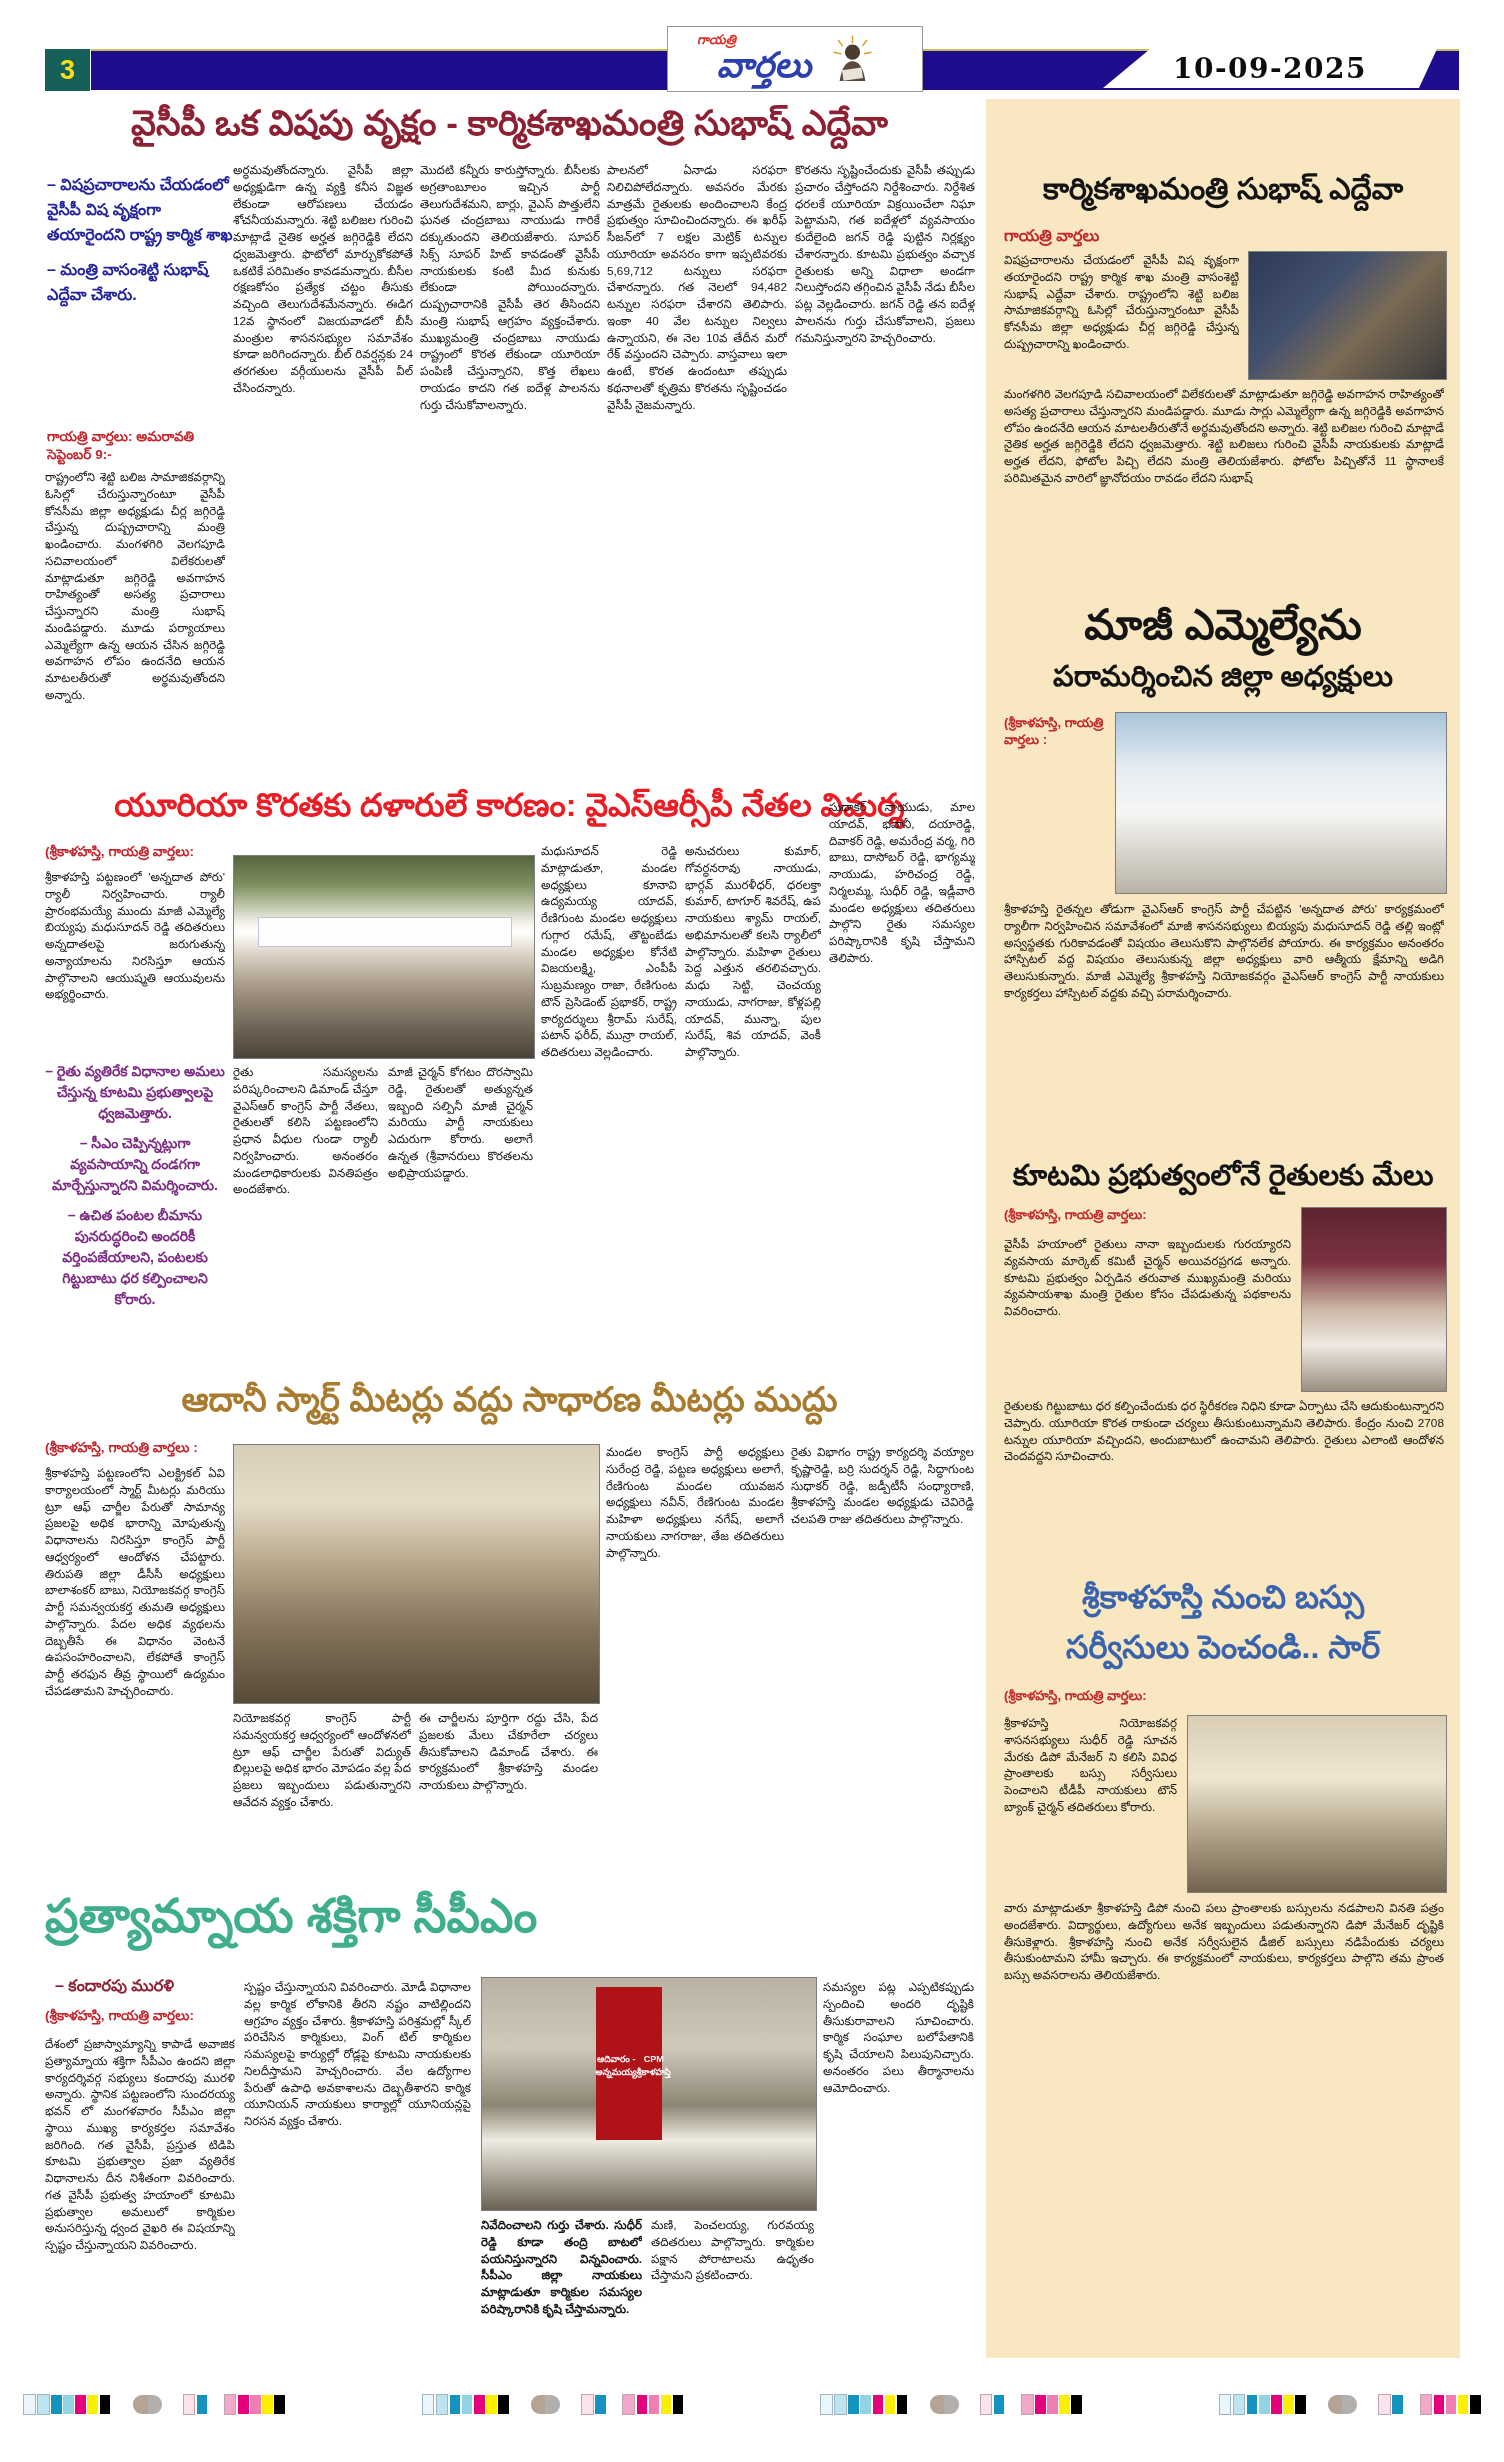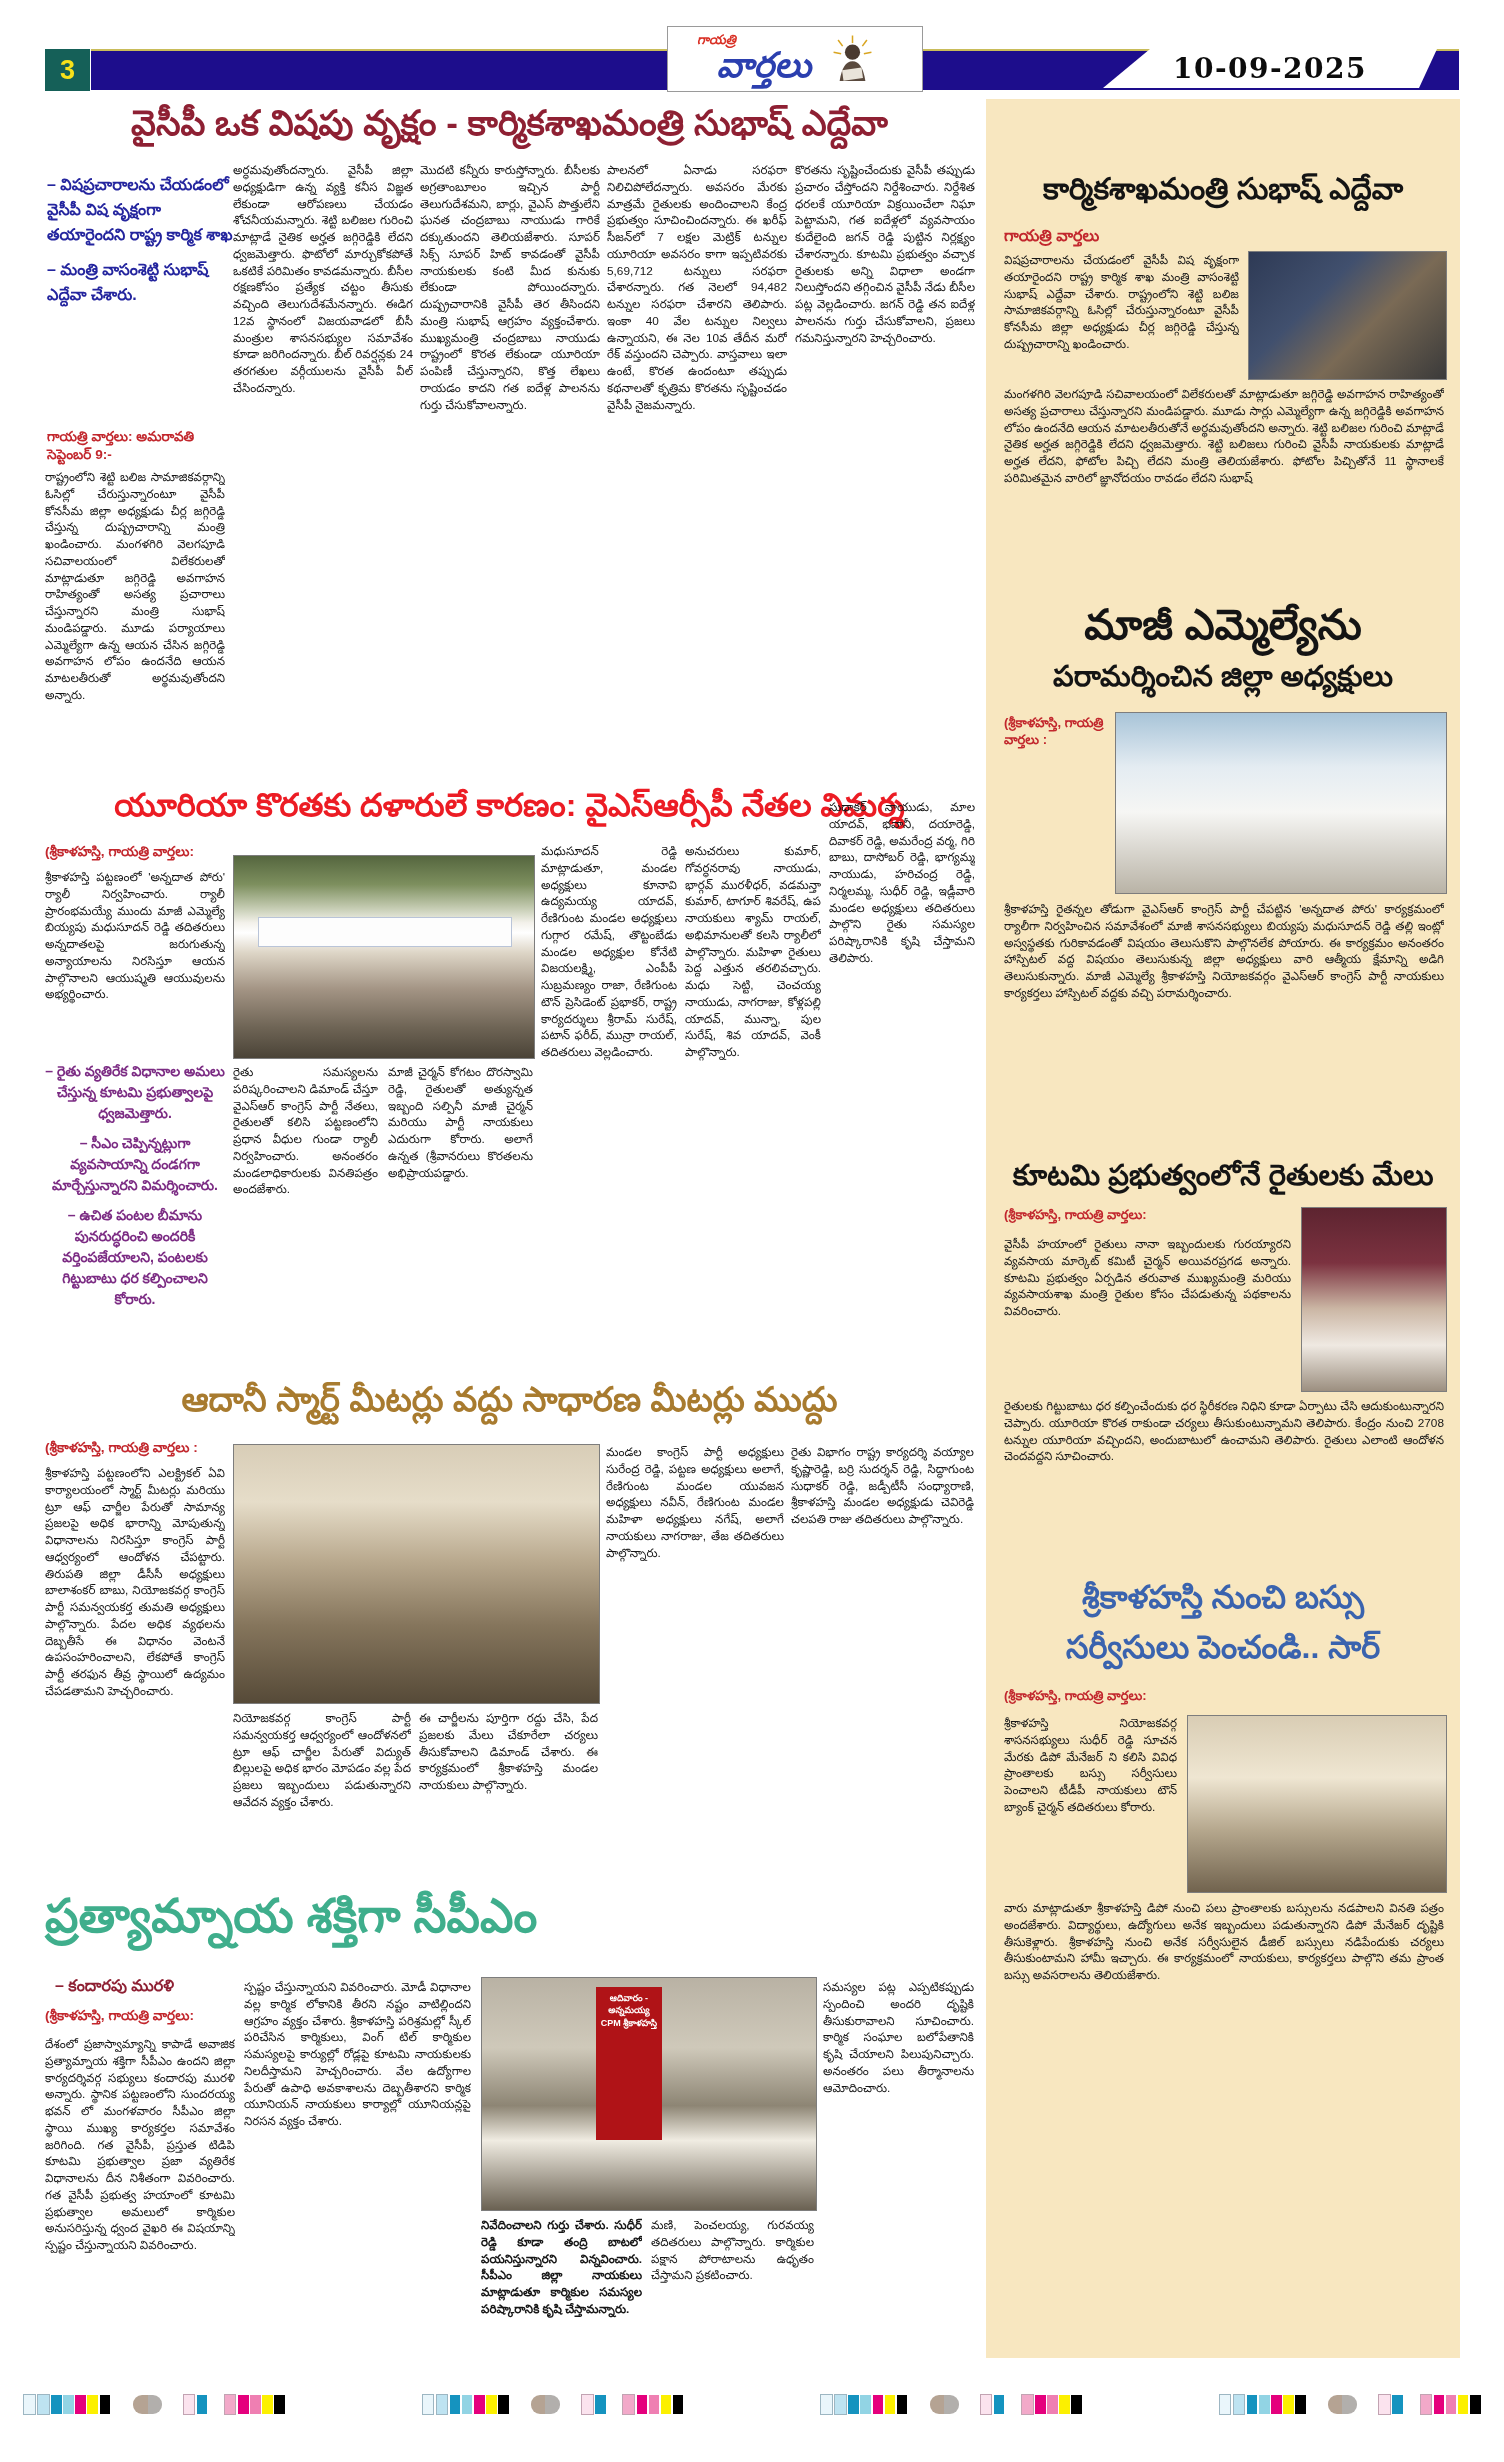--- a/index.html
+++ b/index.html
@@ -34,21 +34,21 @@
   .sidebar{left:986px;top:99px;width:474px;height:2259px;background:#F8E7C0;}
   .sb-h{position:absolute;left:7.6px;width:459px;text-align:center;font-weight:bold;color:#141414;line-height:1.15;}
   .sb-h-blue{color:#3A63AE;}
   
   .photo{position:absolute;border:0.8px solid #7d7d7d;overflow:hidden;}
   .ph-rally{background:linear-gradient(180deg,#55663f 0%,#7d8f5e 14%,#c6cdb4 26%,#f3f1ea 33%,#ffffff 38%,#ddd5c6 48%,#a39484 66%,#6e6455 85%,#4a4337 100%);}
   .ph-rally .bannerstrip{position:absolute;left:8%;top:30%;width:84%;height:14%;background:#fdfdfd;border:0.8px solid #b9c4d8;}
   .ph-meeting{background:linear-gradient(180deg,#d8cdb7 0%,#e6ddc9 22%,#b9a98e 45%,#85755c 70%,#564a38 100%);}
   .ph-cpm{background:linear-gradient(180deg,#b9b2a4 0%,#cfc9ba 30%,#8d8574 55%,#f0ece2 70%,#6a6152 100%);}
   .cpm-banner{position:absolute;left:34%;top:4%;width:20%;height:64%;background:#B01317;color:#ffffff;
-              display:flex;flex-direction:column;align-items:center;justify-content:flex-start;
+              display:flex;flex-direction:row;align-items:center;justify-content:flex-start;
               font-size:9px;font-weight:bold;text-align:center;padding-top:4.5px;line-height:1.4;}
   .ph-minister{background:linear-gradient(135deg,#2e3a55 0%,#41506e 35%,#7a6a55 60%,#3a3a3a 100%);}
   .ph-hospital{background:linear-gradient(180deg,#a8c4d8 0%,#e4ecf2 30%,#f6f6f4 55%,#b9b3a6 100%);}
   .ph-portrait{background:linear-gradient(180deg,#5d2430 0%,#7c3240 30%,#cbb6a4 55%,#efe9e2 75%,#9c8f80 100%);}
   .ph-office{background:linear-gradient(180deg,#d9cdb4 0%,#efe6d2 35%,#b5a78d 65%,#71634e 100%);}
   
   .calibrow{left:23px;top:2394px;width:1459px;display:flex;justify-content:space-between;}
   .caligroup{display:flex;align-items:center;}
   .chip{width:10.6px;height:19px;margin-right:1.5px;display:inline-block;}
   .pill{width:29px;height:19px;border-radius:9px;margin:0 21px;
@@ -109,21 +109,21 @@
   <div>– రైతు వ్యతిరేక విధానాల అమలు చేస్తున్న కూటమి ప్రభుత్వాలపై ధ్వజమెత్తారు.</div>
   <div>– సీఎం చెప్పిన్నట్లుగా వ్యవసాయాన్ని దండగగా మార్చేస్తున్నారని విమర్శించారు.</div>
   <div>– ఉచిత పంటల బీమాను పునరుద్ధరించి అందరికీ వర్తింపజేయాలని, పంటలకు గిట్టుబాటు ధర కల్పించాలని కోరారు.</div>
 </div>
 <div class="photo ph-rally" style="left:233px;top:855px;width:300px;height:202px;">
   <div class="bannerstrip"></div>
 </div>
 <div class="abs jtext" style="left:233px;top:1064px;width:145px;height:296px;">రైతు సమస్యలను పరిష్కరించాలని డిమాండ్ చేస్తూ వైఎస్ఆర్ కాంగ్రెస్ పార్టీ నేతలు, రైతులతో కలిసి పట్టణంలోని ప్రధాన వీధుల గుండా ర్యాలీ నిర్వహించారు. అనంతరం మండలాధికారులకు వినతిపత్రం అందజేశారు.</div>
 <div class="abs jtext" style="left:388px;top:1064px;width:145px;height:296px;">మాజీ చైర్మన్ కోగటం దొరస్వామి రెడ్డి, రైతులతో అత్యున్నత ఇబ్బంది సల్పినీ మాజీ చైర్మన్ మరియు పార్టీ నాయకులు ఎదురుగా కోరారు. అలాగే ఉన్నత (శ్రీవానరులు కొరతలను అభిప్రాయపడ్డారు.</div>
 <div class="abs jtext" style="left:541px;top:843px;width:136px;height:517px;">మధుసూదన్ రెడ్డి మాట్లాడుతూ, మండల అధ్యక్షులు కూనావి ఉద్యమయ్య యాదవ్, రేణిగుంట మండల అధ్యక్షులు గుగ్గార రమేష్, తొట్టంబేడు మండల అధ్యక్షుల కోనేటి విజయలక్ష్మి, ఎంపీపీ సుబ్రమణ్యం రాజా, రేణిగుంట టౌన్ ప్రెసిడెంట్ ప్రభాకర్, రాష్ట్ర కార్యదర్శులు శ్రీరామ్ సురేష్, పటాన్ ఫరీద్, మున్రా రాయల్, తదితరులు వెల్లడించారు.</div>
-<div class="abs jtext" style="left:685px;top:843px;width:136px;height:517px;">అనుచరులు కుమార్, గోవర్ధనరావు నాయుడు, భార్గవ్ మురళీధర్, వడమన్తా కుమార్, టాగూర్ శివరేష్, ఉప నాయకులు శ్యామ్ రాయల్, అభిమానులతో కలసి ర్యాలీలో పాల్గొన్నారు. మహిళా రైతులు పెద్ద ఎత్తున తరలివచ్చారు. మధు సెట్టి, చెంచయ్య నాయుడు, నాగరాజు, కోళ్లపల్లి యాదవ్, మున్నా, పుల సురేష్, శివ యాదవ్, వెంకీ పాల్గొన్నారు.</div>
+<div class="abs jtext" style="left:685px;top:843px;width:136px;height:517px;">అనుచరులు కుమార్, గోవర్ధనరావు నాయుడు, భార్గవ్ మురళీధర్, ధరలక్తా కుమార్, టాగూర్ శివరేష్, ఉప నాయకులు శ్యామ్ రాయల్, అభిమానులతో కలసి ర్యాలీలో పాల్గొన్నారు. మహిళా రైతులు పెద్ద ఎత్తున తరలివచ్చారు. మధు సెట్టి, చెంచయ్య నాయుడు, నాగరాజు, కోళ్లపల్లి యాదవ్, మున్నా, పుల సురేష్, శివ యాదవ్, వెంకీ పాల్గొన్నారు.</div>
 <div class="abs jtext" style="left:829px;top:799px;width:146px;height:517px;">సుధాకర్ నాయుడు, మాల యాదవ్, భవానీ, దయారెడ్డి, దివాకర్ రెడ్డి, అమరేంద్ర వర్మ, గిరి బాబు, దాసోబర్ రెడ్డి, భాగ్యమ్మ నాయుడు, హరిచంద్ర రెడ్డి, నిర్మలమ్మ, సుధీర్ రెడ్డి, ఇడ్లీవారి మండల అధ్యక్షులు తదితరులు పాల్గొని రైతు సమస్యల పరిష్కారానికి కృషి చేస్తామని తెలిపారు.</div>
 
 <div class="abs headline h-a3">ఆదానీ స్మార్ట్ మీటర్లు వద్దు సాధారణ మీటర్లు ముద్దు</div>
 <div class="abs byline" style="left:45px;top:1439px;width:180px;">(శ్రీకాళహస్తి, గాయత్రి వార్తలు :</div>
 <div class="abs jtext" style="left:45px;top:1465px;width:180px;height:415px;">శ్రీకాళహస్తి పట్టణంలోని ఎలక్ట్రికల్ ఏవి కార్యాలయంలో స్మార్ట్ మీటర్లు మరియు ట్రూ ఆఫ్ చార్జీల పేరుతో సామాన్య ప్రజలపై అధిక భారాన్ని మోపుతున్న విధానాలను నిరసిస్తూ కాంగ్రెస్ పార్టీ ఆధ్వర్యంలో ఆందోళన చేపట్టారు. తిరుపతి జిల్లా డీసీసీ అధ్యక్షులు బాలాశంకర్ బాబు, నియోజకవర్గ కాంగ్రెస్ పార్టీ సమన్వయకర్త తుమతి అధ్యక్షులు పాల్గొన్నారు. పేదల అధిక వ్యథలను దెబ్బతీసే ఈ విధానం వెంటనే ఉపసంహరించాలని, లేకపోతే కాంగ్రెస్ పార్టీ తరఫున తీవ్ర స్థాయిలో ఉద్యమం చేపడతామని హెచ్చరించారు.</div>
 <div class="photo ph-meeting" style="left:233px;top:1444px;width:365px;height:258px;"></div>
 <div class="abs jtext" style="left:233px;top:1710px;width:178px;height:170px;">నియోజకవర్గ కాంగ్రెస్ పార్టీ సమన్వయకర్త ఆధ్వర్యంలో ఆందోళనలో ట్రూ ఆఫ్ చార్జీల పేరుతో విద్యుత్ బిల్లులపై అధిక భారం మోపడం వల్ల పేద ప్రజలు ఇబ్బందులు పడుతున్నారని ఆవేదన వ్యక్తం చేశారు.</div>
 <div class="abs jtext" style="left:419px;top:1710px;width:179px;height:170px;">ఈ చార్జీలను పూర్తిగా రద్దు చేసి, పేద ప్రజలకు మేలు చేకూరేలా చర్యలు తీసుకోవాలని డిమాండ్ చేశారు. ఈ కార్యక్రమంలో శ్రీకాళహస్తి మండల నాయకులు పాల్గొన్నారు.</div>
 <div class="abs jtext" style="left:606px;top:1444px;width:178px;height:436px;">మండల కాంగ్రెస్ పార్టీ అధ్యక్షులు సురేంద్ర రెడ్డి, పట్టణ అధ్యక్షులు అలాగే, రేణిగుంట మండల యువజన అధ్యక్షులు నవీన్, రేణిగుంట మండల మహిళా అధ్యక్షులు నగేష్, అలాగే నాయకులు నాగరాజు, తేజ తదితరులు పాల్గొన్నారు.</div>
 <div class="abs jtext" style="left:791px;top:1444px;width:183px;height:436px;">రైతు విభాగం రాష్ట్ర కార్యదర్శి వయ్యాల కృష్ణారెడ్డి, బర్రి సుదర్శన్ రెడ్డి, సిద్ధాగుంట సుధాకర్ రెడ్డి, జడ్పీటీసీ సంధ్యారాణి, శ్రీకాళహస్తి మండల అధ్యక్షుడు చెవిరెడ్డి చలపతి రాజు తదితరులు పాల్గొన్నారు.</div>

